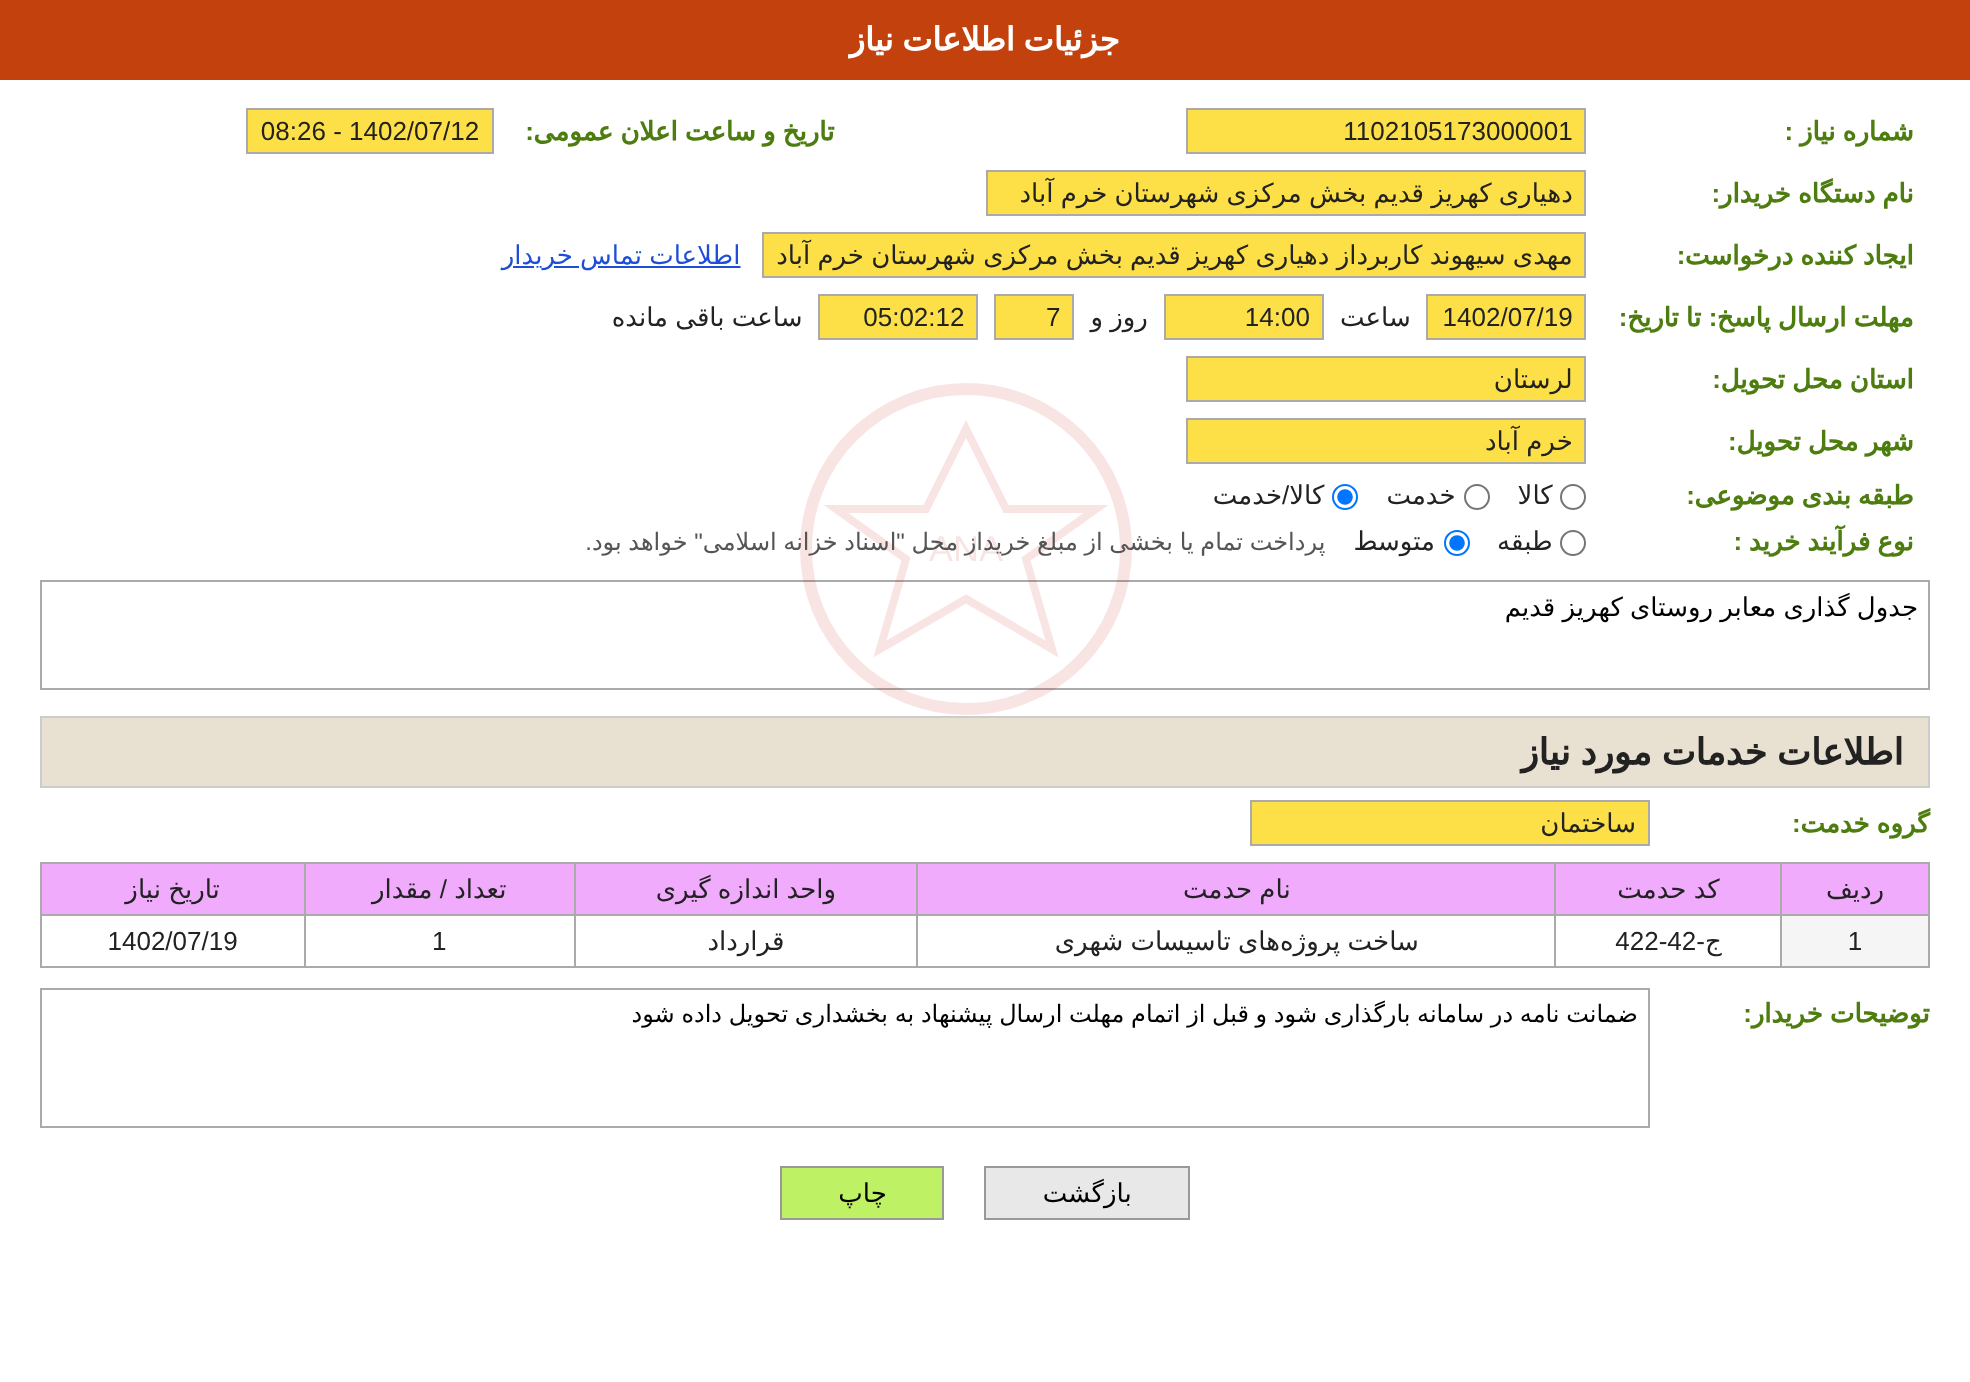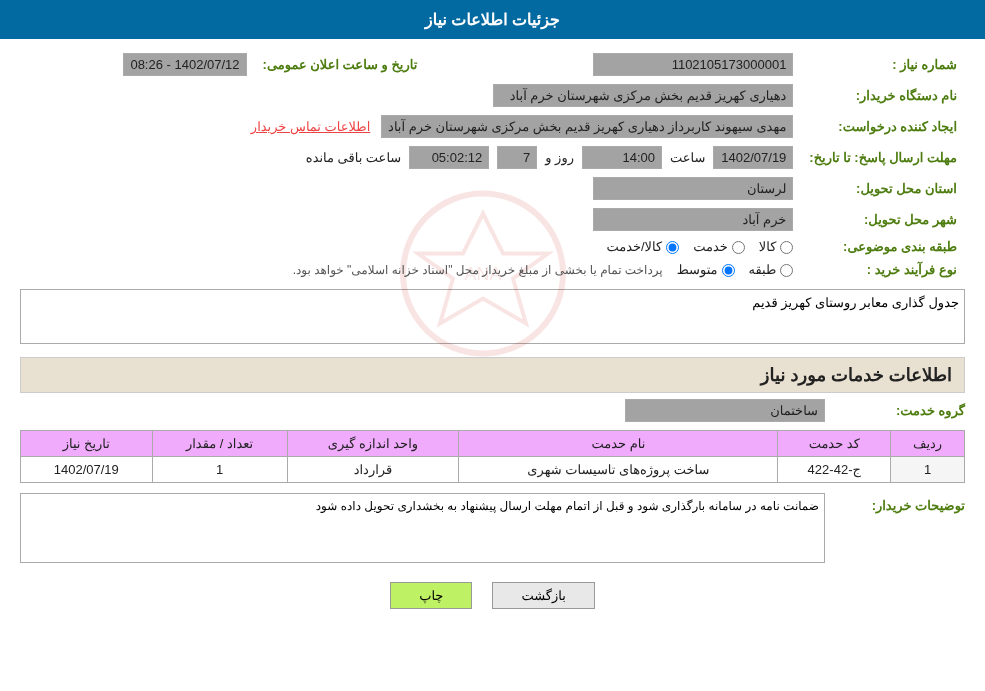--- a/index.html
+++ b/index.html
@@ -10,21 +10,21 @@
       direction: rtl;
       color: #222;
     }
     .page-wrapper {
       max-width: 985px;
       margin: 0 auto;
       background: #fff;
       min-height: 691px;
     }
     .header-bar {
-      background: #0369a1;
+      background: #c2410c;
       color: #fff;
       text-align: center;
       padding: 10px 0;
       font-size: 16px;
       font-weight: bold;
     }
     .content {
       padding: 10px 20px;
     }
     .info-table {
@@ -41,21 +41,21 @@
       white-space: nowrap;
       font-weight: bold;
       width: 130px;
       color: #4d7c0f;
     }
     .value-cell {
       text-align: right;
     }
     .input-box {
       border: 1px solid #aaa;
-      background: #a3a3a3;
+      background: #fde047;
       padding: 3px 6px;
       min-width: 80px;
       display: inline-block;
       text-align: right;
     }
     .input-wide {
       min-width: 300px;
     }
     .input-medium {
       min-width: 200px;
@@ -130,21 +130,21 @@
       font-family: Tahoma, Arial, sans-serif;
       font-size: 13px;
     }
     .btn-back {
       background: #e8e8e8;
     }
     .btn-print {
       background: #bef264;
     }
     .contact-link {
-      color: #ef4444;
+      color: #1d4ed8;
       text-decoration: underline;
       cursor: pointer;
     }
     .main-container {
       position: relative;
     }
     .tozihat-box {
       border: 1px solid #aaa;
       background: #fff;
       min-height: 70px;

